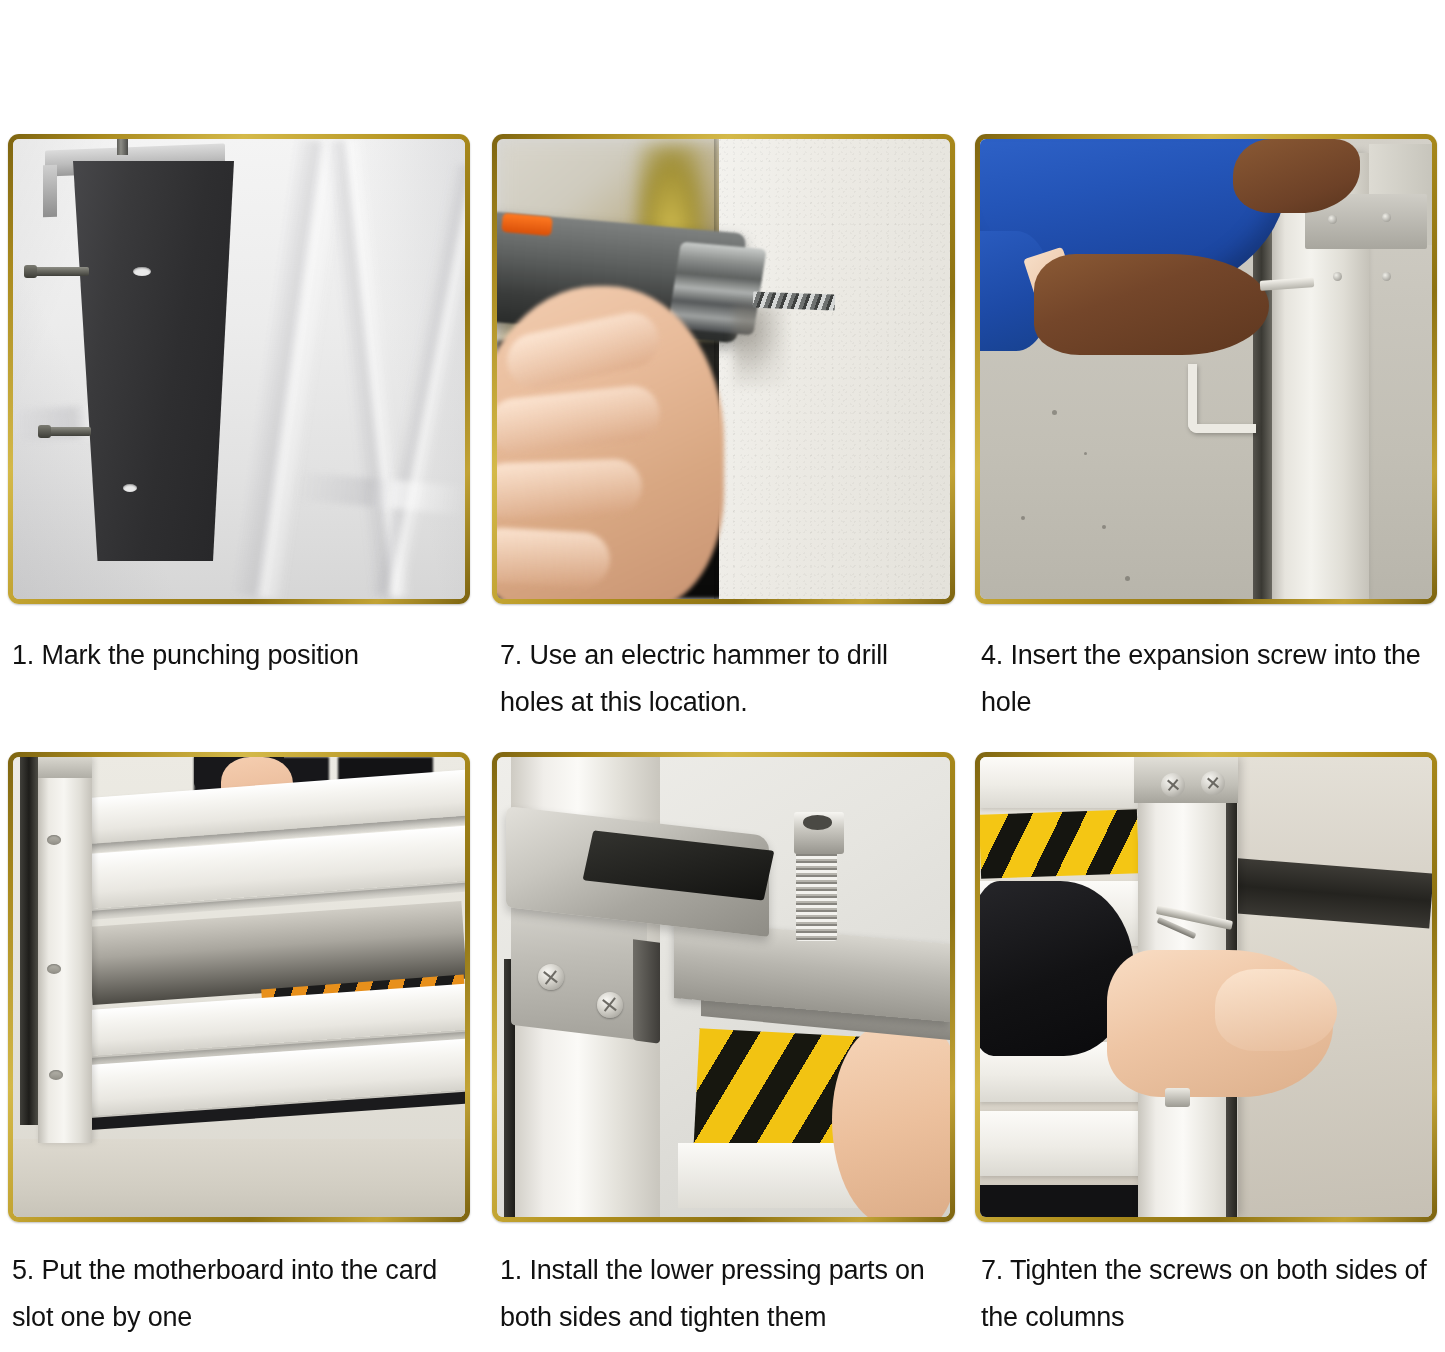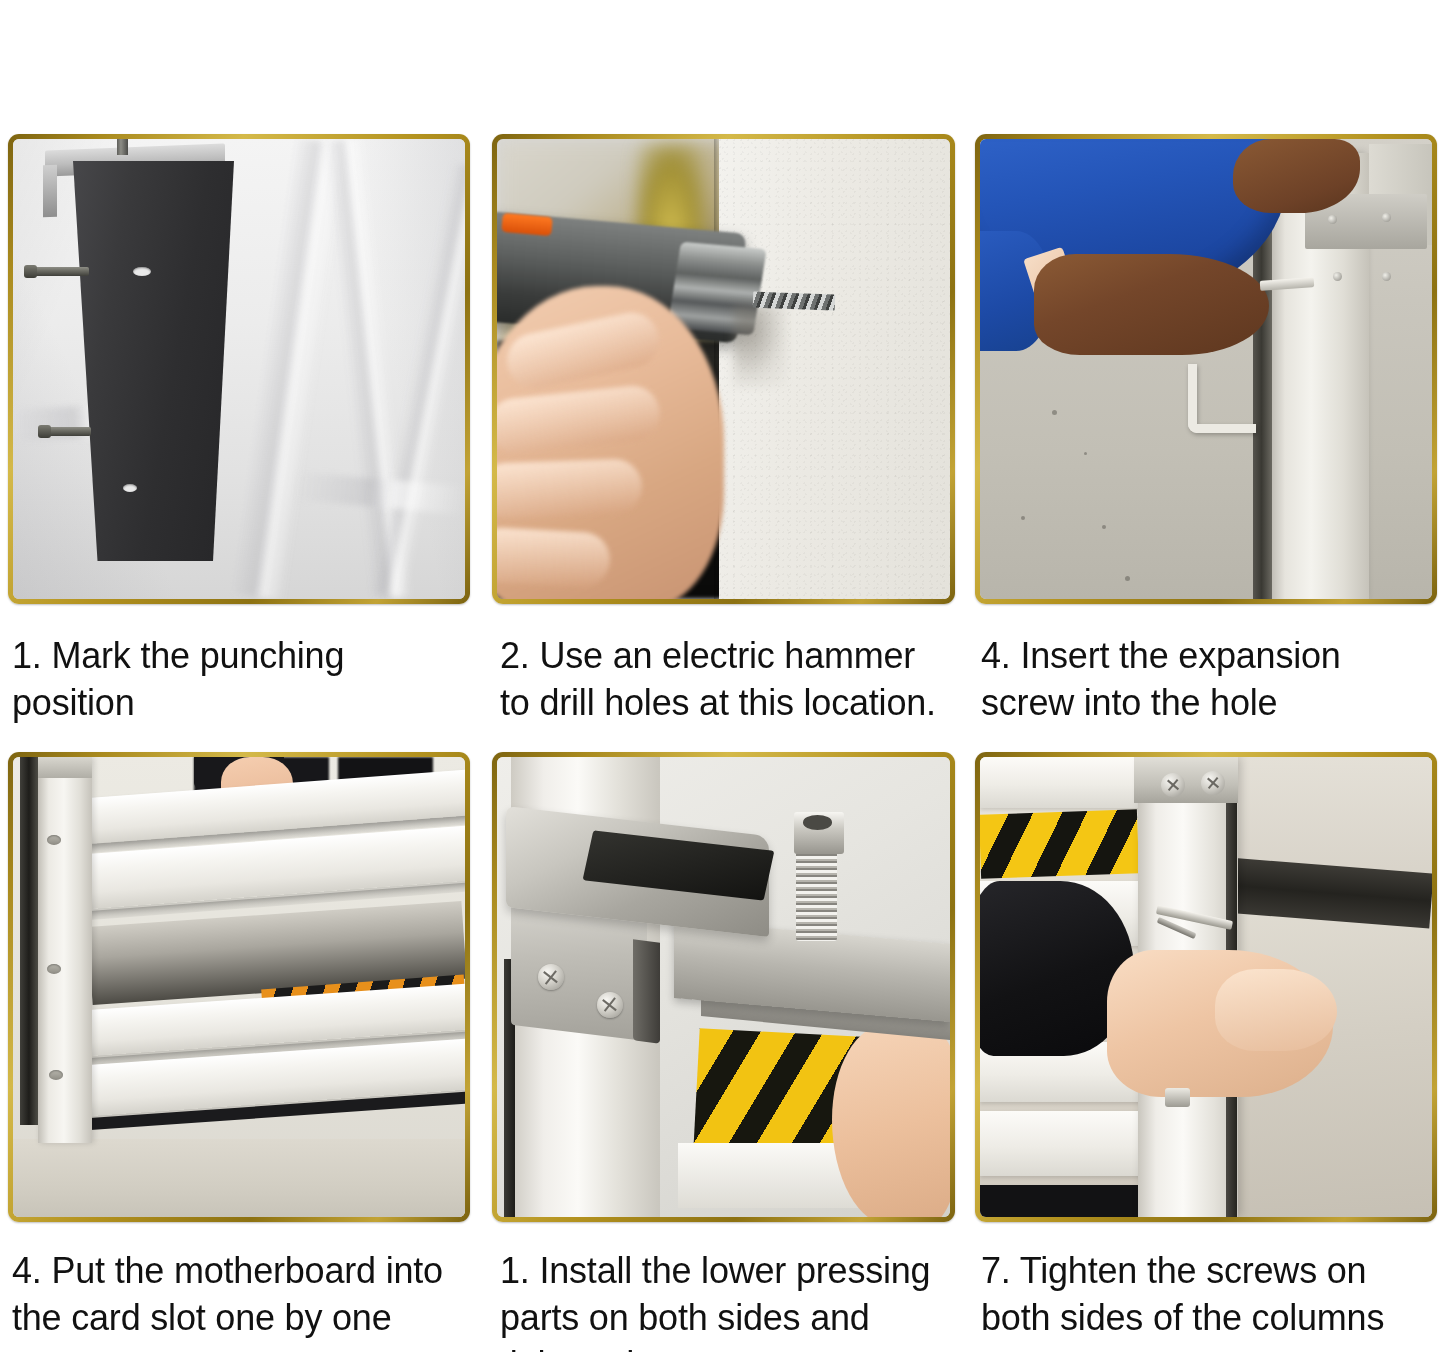--- a/index.html
+++ b/index.html
@@ -93,21 +93,21 @@
     height: 100%;
     border-radius: 6px;
     overflow: hidden;
     background: #d9d9d9;
   }
   .scene { position: absolute; inset: 0; overflow: hidden; }
 
   
   .caption {
     font-family: "Liberation Sans", sans-serif;
-    font-size: 36px;
+    font-size: 27px;
     line-height: 47px;
     color: #111111;
     letter-spacing: -0.2px;
     font-weight: 400;
   }
 
   
   .p1-bg {
     position: absolute; inset: 0;
     background:
@@ -770,21 +770,21 @@
             <div class="p3-allen"></div>
           </div>
         </div>
       </div>
     </div>
 
     <div class="cell-cap c1">
       <div class="caption">1. Mark the punching position</div>
     </div>
     <div class="cell-cap c2">
-      <div class="caption">2. Use an electric hammer to drill holes at this location.</div>
+      <div class="caption">7. Use an electric hammer to drill holes at this location.</div>
     </div>
     <div class="cell-cap c3">
       <div class="caption">4. Insert the expansion screw into the hole</div>
     </div>
 
     <div class="cell-photo c1">
       <div class="frame">
         <div class="frame-inner">
           <div class="scene">
             <div class="p4-bg"></div>
@@ -864,21 +864,21 @@
             <div class="p6-fingers"></div>
             <div class="p6-hexkey"></div>
             <div class="p6-hexkey2"></div>
             <div class="p6-lower-screw"></div>
           </div>
         </div>
       </div>
     </div>
 
     <div class="cell-cap c1">
-      <div class="caption">4. Put the motherboard into the card slot one by one</div>
+      <div class="caption">5. Put the motherboard into the card slot one by one</div>
     </div>
     <div class="cell-cap c2">
       <div class="caption">1. Install the lower pressing parts on both sides and tighten them</div>
     </div>
     <div class="cell-cap c3">
       <div class="caption">7. Tighten the screws on both sides of the columns</div>
     </div>
 
   </div>
 </div>

